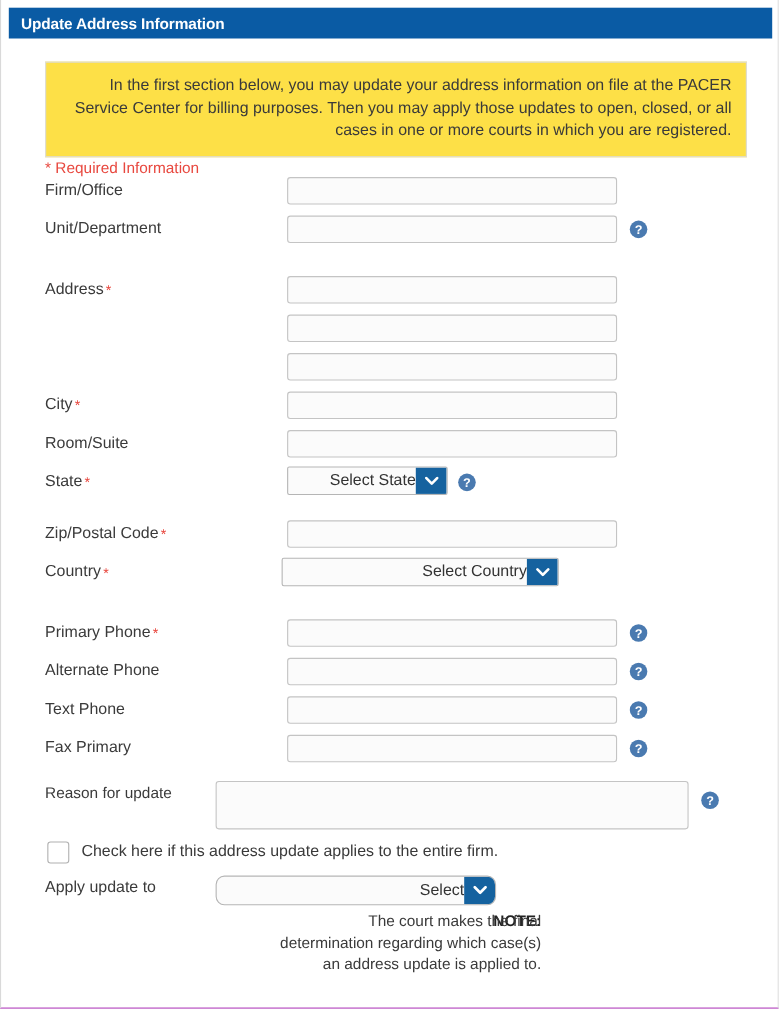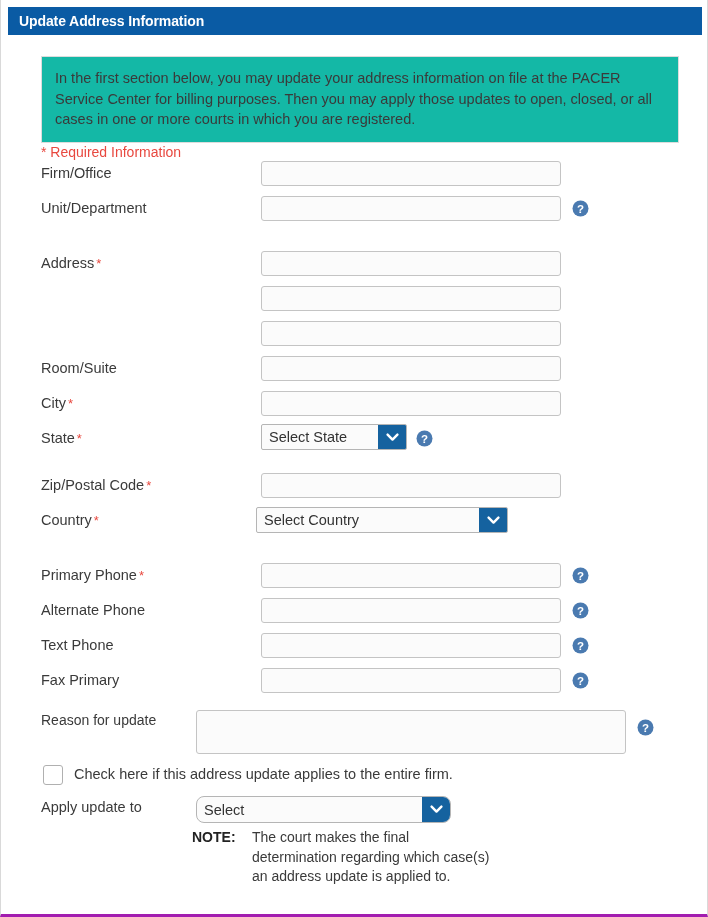--- a/index.html
+++ b/index.html
@@ -14,22 +14,23 @@
     color: #333333;
     overflow: hidden;
   }
   .page {
     position: relative;
     width: 708px;
     height: 917px;
     box-sizing: border-box;
     border-left: 1px solid #d9d9d9;
     border-right: 1px solid #d9d9d9;
-    border-bottom: 3px solid #a21caf;
+    border-bottom: 1px solid #a21caf;
     background: #ffffff;
+    text-align: right;
   }
 
   
   .panel-header {
     position: absolute;
     left: 7px;
     top: 7px;
     width: 694px;
     height: 28px;
     background: #0a5ba4;
@@ -46,21 +47,21 @@
   }
 
   
   .info-box {
     position: absolute;
     left: 40px;
     top: 56px;
     width: 638px;
     box-sizing: border-box;
     border: 1px solid #dcdcdc;
-    background: #14b8a6;
+    background: #fde047;
     padding: 11px 13px 12px 13px;
   }
   .info-box-text {
     font-size: 14.5px;
     line-height: 20.5px;
     color: #3a3a3a;
   }
 
   
   .required-note {
@@ -275,26 +276,26 @@
 
     <div class="row" style="height:35px">
       <div class="field"></div>
     </div>
 
     <div class="row" style="height:35px">
       <div class="field"></div>
     </div>
 
     <div class="row" style="height:35px">
+      <div class="label"><span>City</span><span class="req">*</span></div>
+      <div class="field"></div>
+    </div>
+
+    <div class="row" style="height:35px">
       <div class="label"><span>Room/Suite</span></div>
-      <div class="field"></div>
-    </div>
-
-    <div class="row" style="height:35px">
-      <div class="label"><span>City</span><span class="req">*</span></div>
       <div class="field"></div>
     </div>
 
     <div class="row" style="height:47px">
       <div class="label"><span>State</span><span class="req">*</span></div>
       <div class="select" style="left:260px; top:-4px; width:146px;">
         <span class="select-text">Select State</span>
         <span class="select-arrow">
           <svg width="13" height="9" viewBox="0 0 13 9">
               <path d="M1.6 1.6 L6.5 6.6 L11.4 1.6" stroke="#ffffff" stroke-width="2.4" fill="none" stroke-linecap="round" stroke-linejoin="round"></path>

